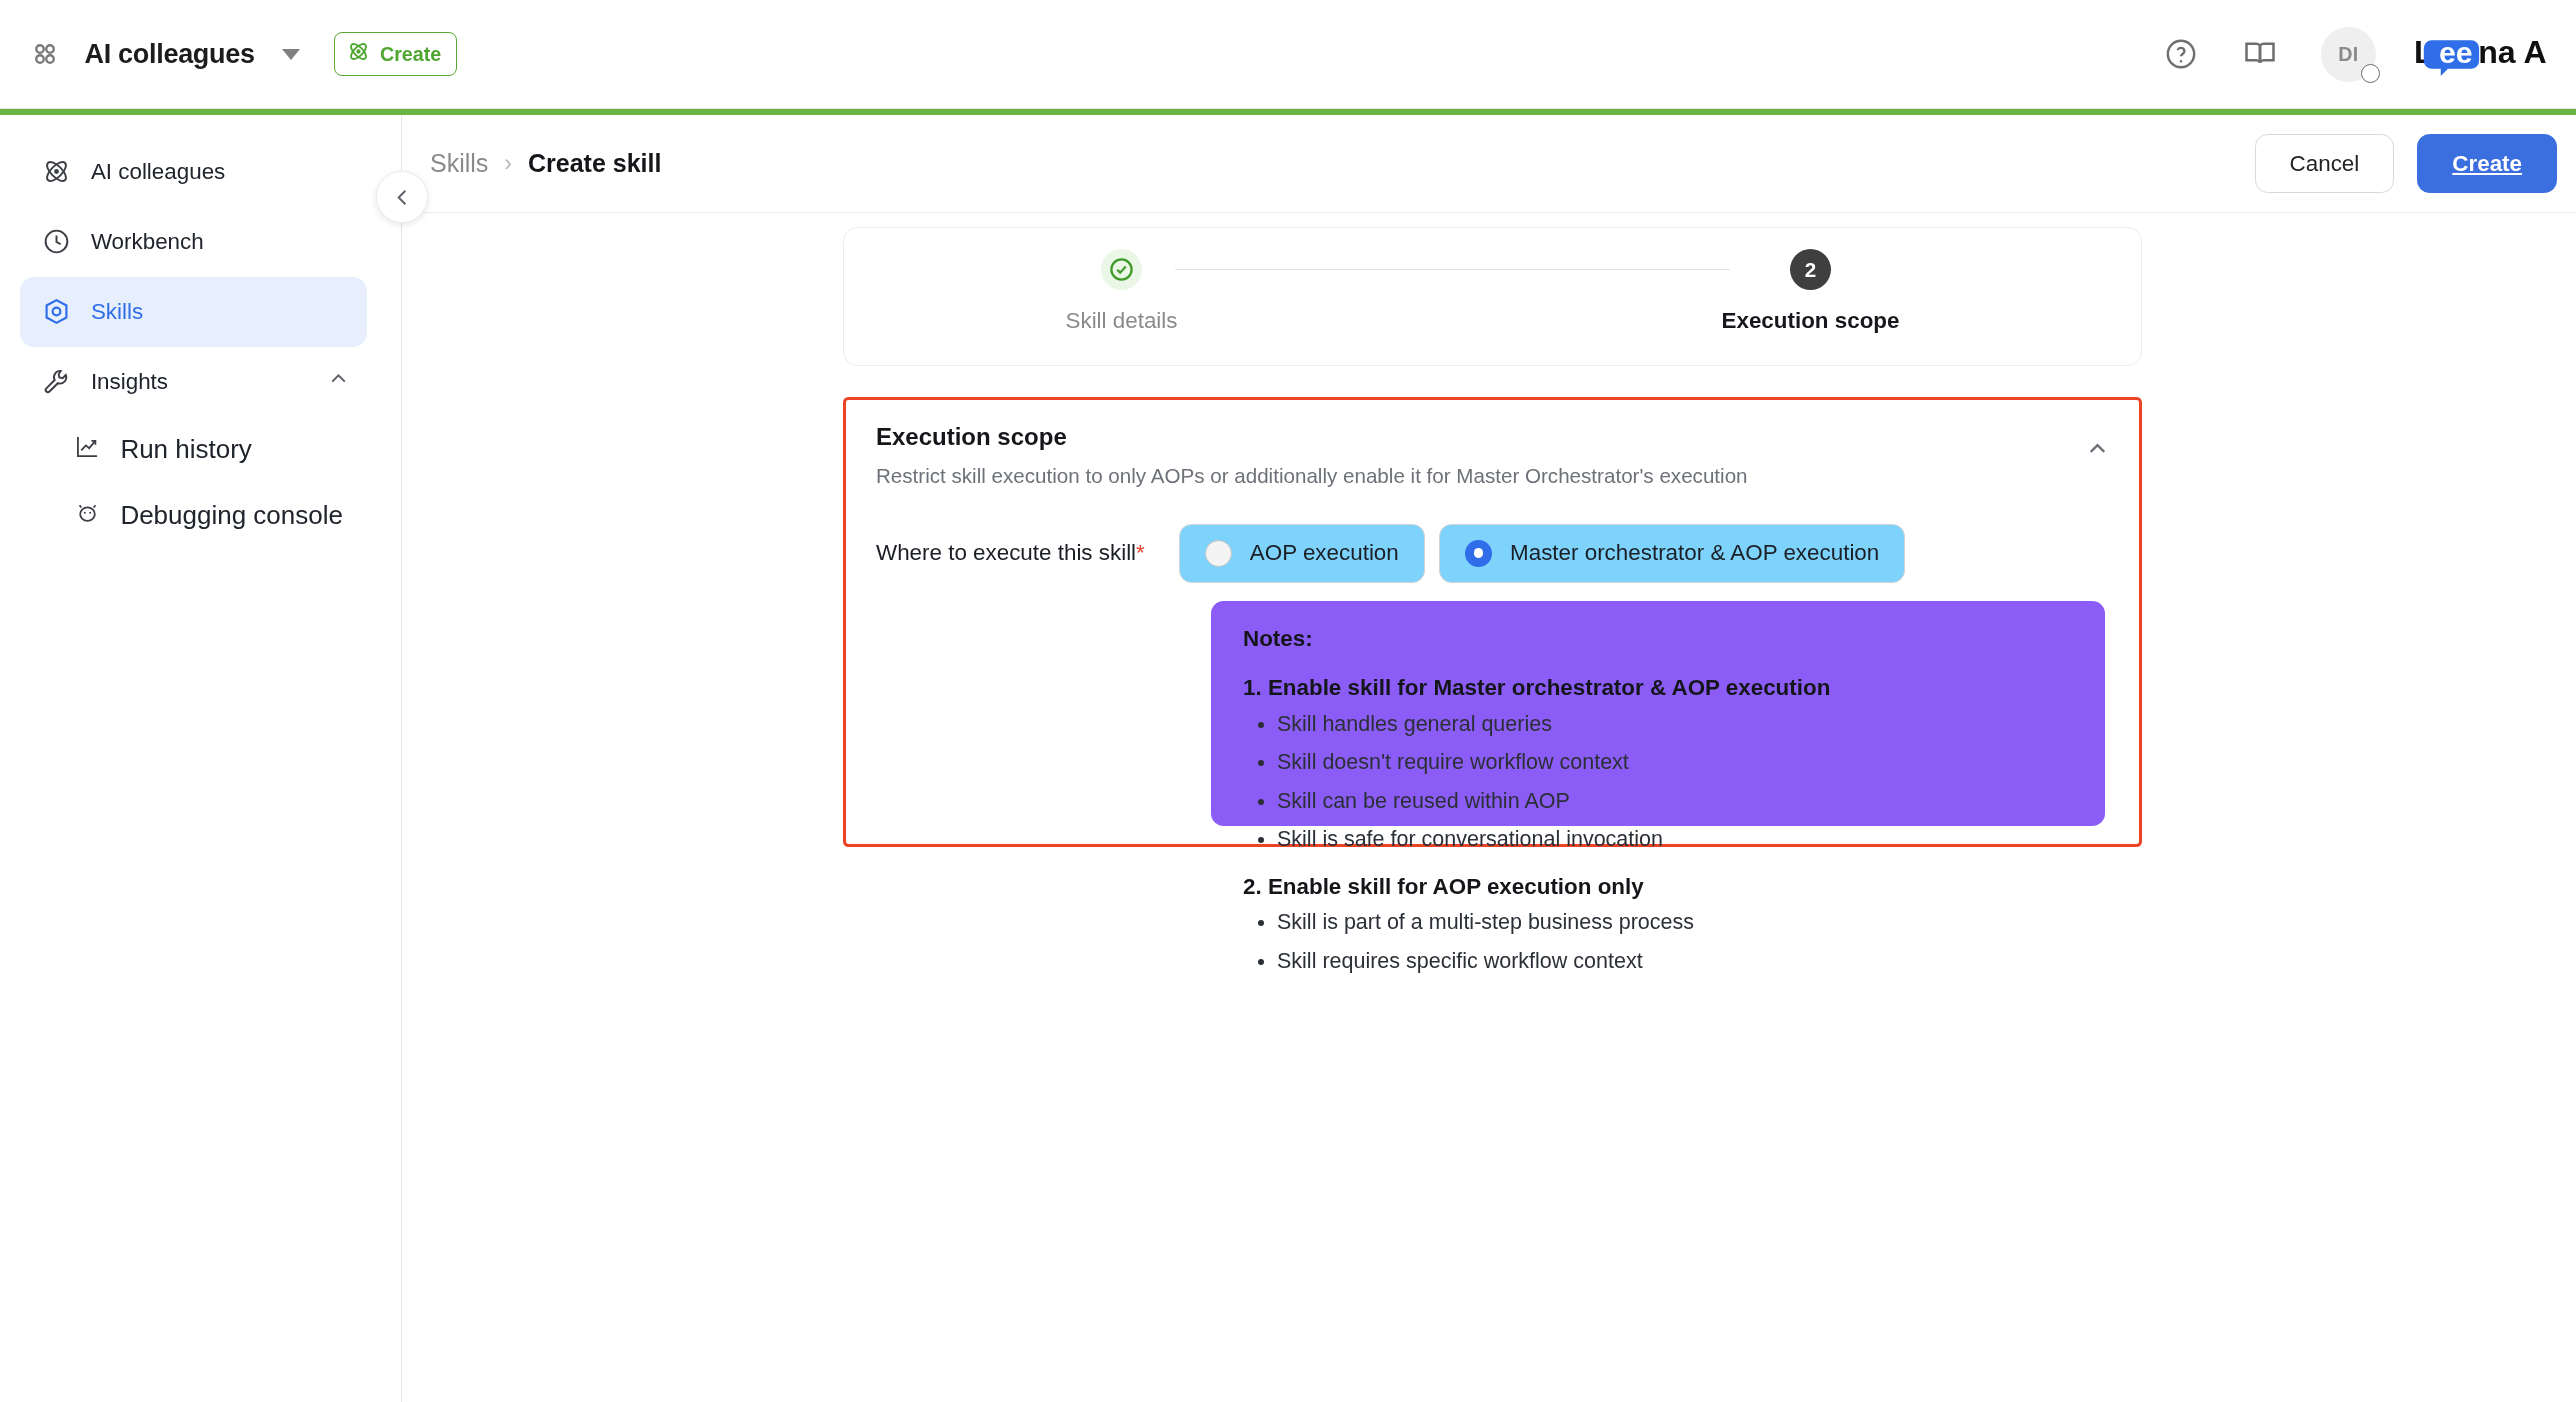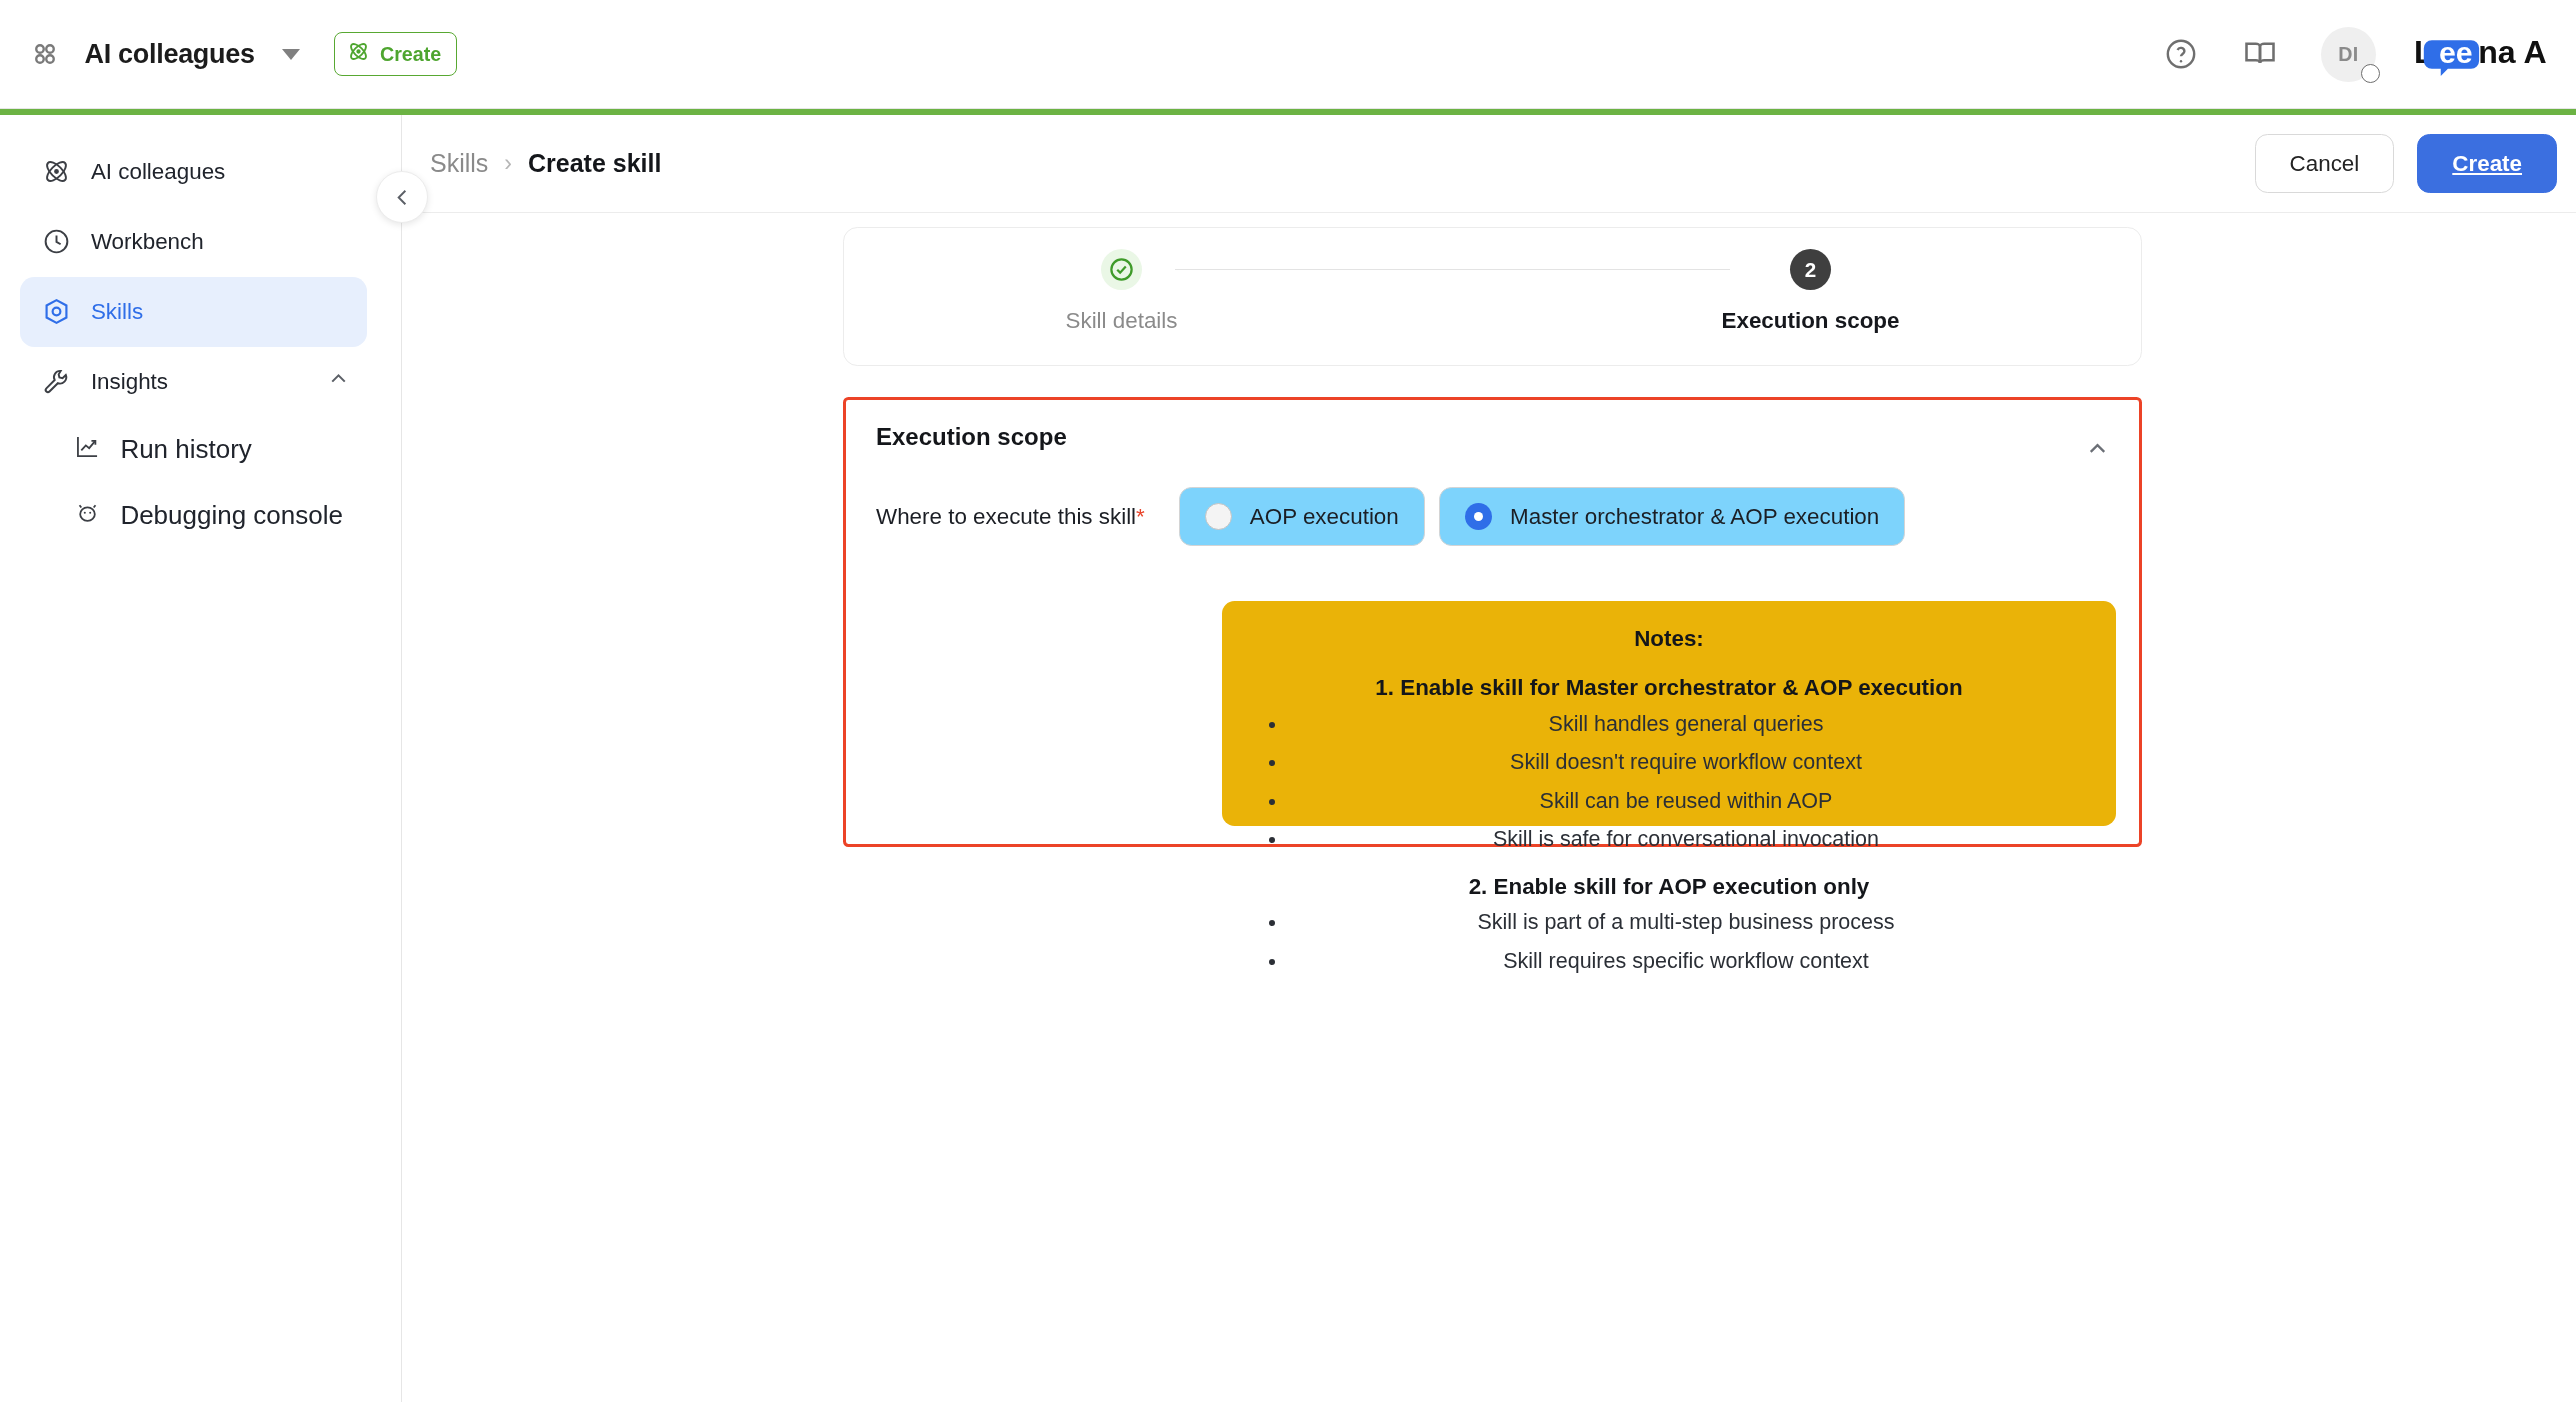--- a/index.html
+++ b/index.html
@@ -179,25 +179,24 @@
   }
   .radio-mark { width: 27px; height: 27px; border-radius: 50%; flex: 0 0 27px; }
   .radio-mark.off { background: #f4f4f4; border: 1.3px solid #c3c3c3; }
   .radio-mark.on {
     background: #2f6ee8; border: none;
     display: flex; align-items: center; justify-content: center;
   }
   .radio-mark.on::after { content: ""; width: 9.8px; height: 9.8px; border-radius: 50%; background: #ffffff; }
 
   .notes {
-    position: absolute; top: 201px; left: 376px;
+    position: absolute; top: 201px; left: 365px;
     width: 894px; height: 225px;
-    background: #eab308; border-radius: 12.5px;
+    background: #8b5cf6; border-radius: 12.5px;
     padding: 25px 32px;
-    text-align: center;
   }
   .notes-title { font-size: 22.4px; font-weight: 700; color: #14161a; }
   .notes-h { margin-top: 23px; font-size: 22.4px; font-weight: 700; color: #14161a; }
   .notes-ul { margin: 12.5px 0 0 0; padding-left: 34px; }
   .notes-ul li { font-size: 21.5px; color: #2b2f36; line-height: 1.0; margin-top: 17px; }
   .notes-ul li:first-child { margin-top: 9px; }
 </style>
 </head>
 <body>
 
@@ -360,20 +359,21 @@
       <div class="step step-2">
         <div class="step-dot current">2</div>
         <div class="step-label strong">Execution scope</div>
       </div>
     </div>
   </div>
 
   <div class="scope-panel">
     <div class="scope-head">
       <div class="scope-title">Execution scope</div>
+      <div class="scope-sub">Restrict skill execution to only AOPs or additionally enable it for Master Orchestrator's execution</div>
       <div class="scope-collapse">
         <svg width="27" height="27" viewBox="0 0 24 24" fill="none" stroke="#6b6f76" stroke-width="2">
             <path d="M6 15l6-6 6 6"></path>
           </svg>
       </div>
     </div>
 
     <div class="scope-row">
       <div class="scope-row-label">
         <span>Where to execute this skill</span><span class="req-star">*</span>

